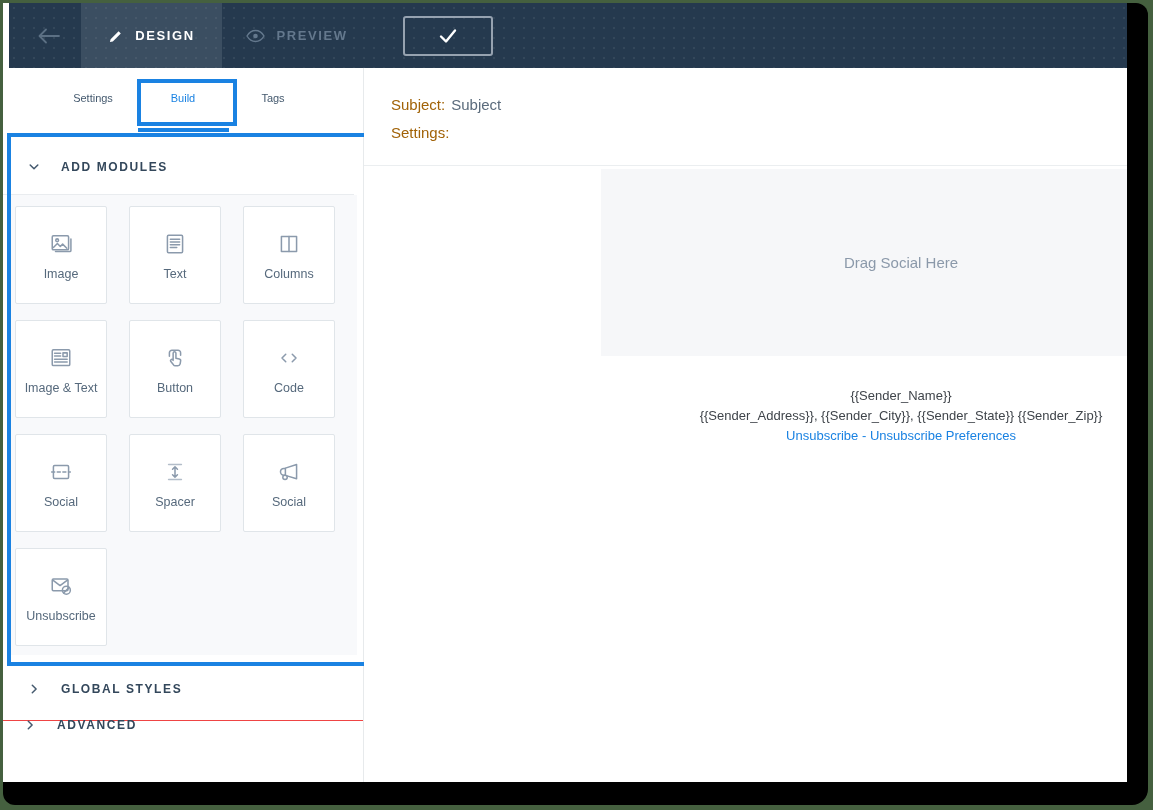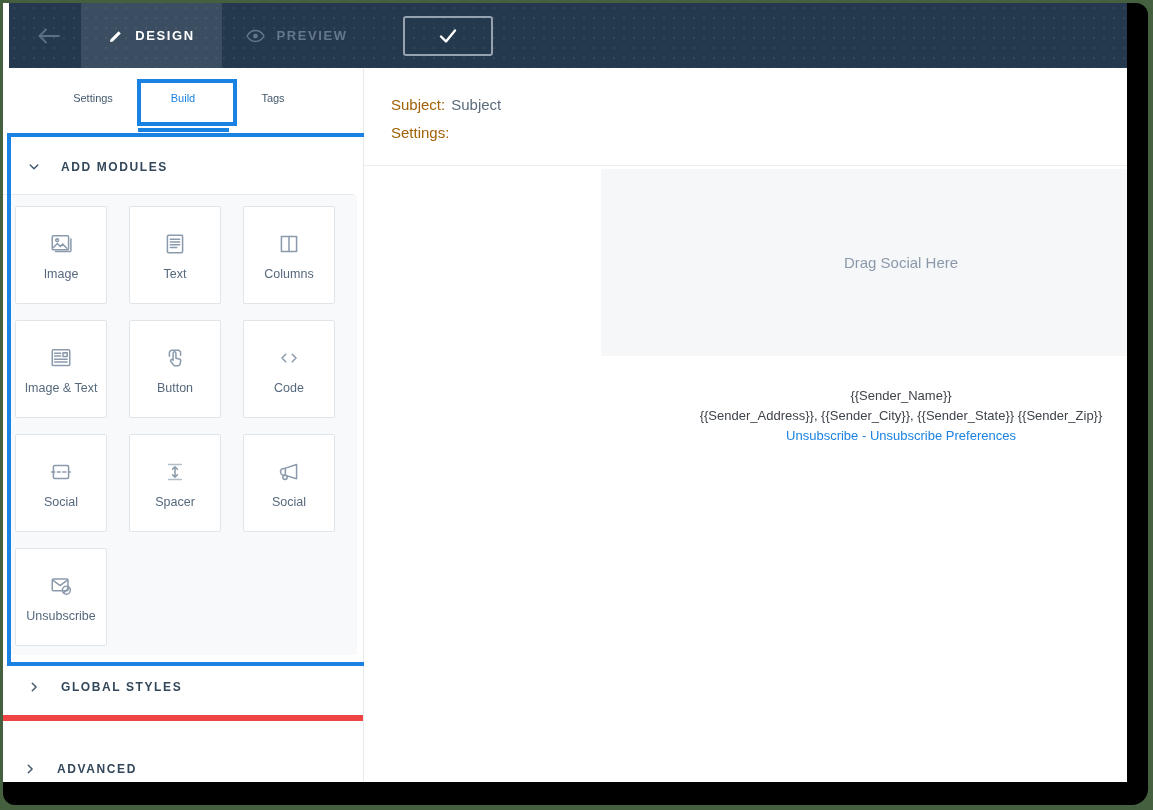--- a/index.html
+++ b/index.html
@@ -53,22 +53,22 @@
   .tab-underline{position:absolute;left:135px;top:60px;width:91px;height:4px;background:#1a82e2;}
   .annot{position:absolute;border:4px solid #1a82e2;pointer-events:none;}
   .annot-build{left:134px;top:76px;width:92px;height:39px;}
   .annot-modules{left:4px;top:130px;width:354px;height:525px;}
   .sec-head{
     position:absolute;left:0;width:360px;display:flex;align-items:center;gap:20px;
     padding-left:24px;box-sizing:border-box;cursor:pointer;
     font-size:12px;font-weight:bold;letter-spacing:1.6px;color:#33475b;
   }
   .sec-modules{top:72px;height:55px;border-bottom:1px solid #e9ecef;width:351px;}
-  .sec-global{top:590px;height:63px;border-bottom:6px solid #ef4444;}
-  .sec-advanced{top:670px;height:61px;padding-left:20px;}
+  .sec-global{top:590px;height:63px;border-bottom:1px solid #ef4444;}
+  .sec-advanced{top:626px;height:61px;padding-left:20px;}
   .module-bg{position:absolute;left:8px;top:127px;width:346px;height:460px;background:#f8f9fb;}
   .card{
     position:absolute;width:92px;height:98px;background:#fff;border:1px solid #e0e5e9;
     border-radius:2px;box-sizing:border-box;display:flex;flex-direction:column;
     align-items:center;justify-content:center;gap:9px;cursor:grab;
   }
   .card .lbl{font-size:12.5px;color:#56697c;}
   .card svg{display:block;}
   .icon-stroke{stroke:#8b9aac;fill:none;stroke-width:1.3;stroke-linecap:round;stroke-linejoin:round;}
   

